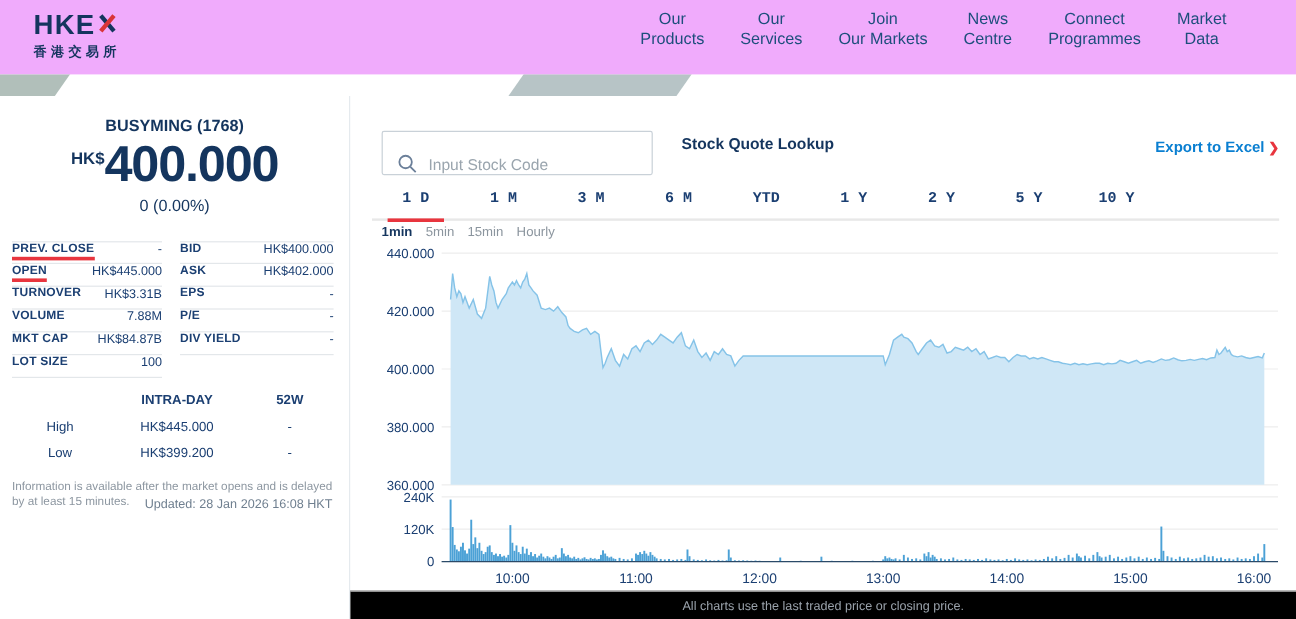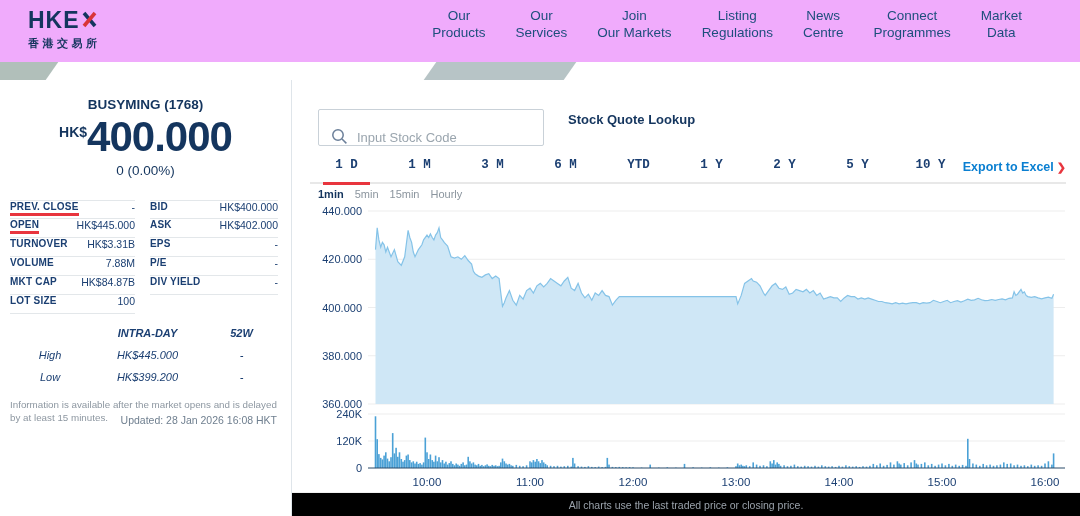--- a/index.html
+++ b/index.html
@@ -34,36 +34,36 @@
   .q-change { text-align:center; font-size:13.5px; color:#14355e; margin-top:-3px; }
 
   .q-table { display:grid; grid-template-columns:125px 128px; column-gap:15px; margin:22px 13px 0 10px; }
   .q-row { display:flex; justify-content:space-between; align-items:flex-start; height:19px;
            border-bottom:1px solid #e3e7ea; position:relative; }
   .q-row:first-child, .q-row.rt-first { border-top:1px solid #e3e7ea; }
   .q-label { font-size:10px; font-weight:bold; color:#1b3f72; letter-spacing:.2px; padding-bottom:4px; position:relative; }
   .q-label.accent::after { content:""; position:absolute; left:0; bottom:0; height:3px; width:100%; background:#e8353e; }
   .q-value { font-size:10.5px; color:#1b3f72; padding-bottom:4px; }
 
-  .hilo { display:grid; grid-template-columns:80px 115px 1fr; margin:10px 13px 0 10px; row-gap:4px;font-style:italic; }
+  .hilo { display:grid; grid-template-columns:80px 115px 1fr; margin:10px 13px 0 10px; row-gap:4px; }
   .hilo div { font-size:11px; color:#1b3f72; text-align:center; line-height:18px; }
   .hilo .hd { font-weight:bold; font-size:11px; }
   .disclaimer { margin:12px 14px 0 10px; font-size:9.8px; line-height:13px; color:#8d97a1; }
   .updated { position:absolute; right:14px; top:334px; font-size:10.5px; color:#6f7f8f; }
 
   
   .chart-panel { position:absolute; left:292px; top:80px; width:788px; height:436px; background:#fff; }
   .search-box { position:absolute; left:26px; top:29px; width:226px; height:37px;
                 border:1px solid #c9d1d8; border-radius:2px; display:flex; align-items:flex-end; background:#fff; }
   .search-box svg { margin:0 9px 0 12px; flex:0 0 auto; }
   .search-box input { border:none; outline:none; font-size:13px; color:#33434f; width:170px;
                       font-family:"Liberation Sans", sans-serif; }
   .search-box input::placeholder { color:#9aa5ae; }
   .lookup-title { position:absolute; left:276px; top:32px; font-size:13px; font-weight:bold; color:#14355e; }
-  .export { position:absolute; right:14px; top:36px; font-size:12.5px; font-weight:bold; color:#0a7fd1; cursor:pointer;margin-top:44px; }
+  .export { position:absolute; right:14px; top:36px; font-size:12.5px; font-weight:bold; color:#0a7fd1; cursor:pointer; }
   .export .chev { color:#e8353e; font-size:11px; margin-left:3px; }
 
   .tabs { position:absolute; left:18px; top:72px; width:756px; height:32px; display:flex;
           border-bottom:2px solid #e8e8e8;font-family:Liberation Mono, monospace; }
   .range-tab { width:73px; text-align:center; font-size:12.5px; font-weight:bold; color:#1b3f72;
                line-height:26px; cursor:pointer; position:relative; }
   .range-tab.active::after { content:""; position:absolute; left:13px; right:13px; bottom:-3px; height:3px; background:#e8353e; }
   .intervals { position:absolute; left:26px; top:108px; display:flex; gap:11px; }
   .interval { font-size:11px; color:#8b959e; cursor:pointer; }
   .interval.active { color:#14355e; font-weight:bold; }
@@ -88,22 +88,20 @@
       </div>
       <div class="logo-cjk">香港交易所</div>
     </div>
     <div class="nav">
         <div class="nav-item">Our
 Products</div>
         <div class="nav-item">Our
 Services</div>
         <div class="nav-item">Join
 Our Markets</div>
-        <div class="nav-item">Listing
-Regulations</div>
         <div class="nav-item">News
 Centre</div>
         <div class="nav-item">Connect
 Programmes</div>
         <div class="nav-item">Market
 Data</div>
       </div>
   </div>
 
   <div class="banner"></div>

